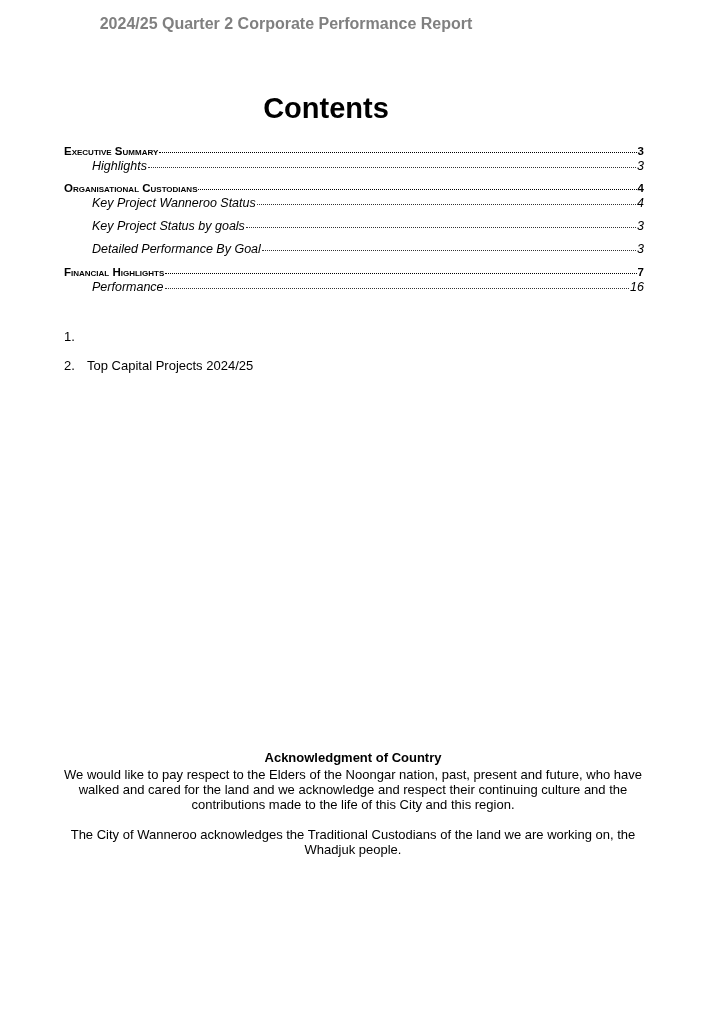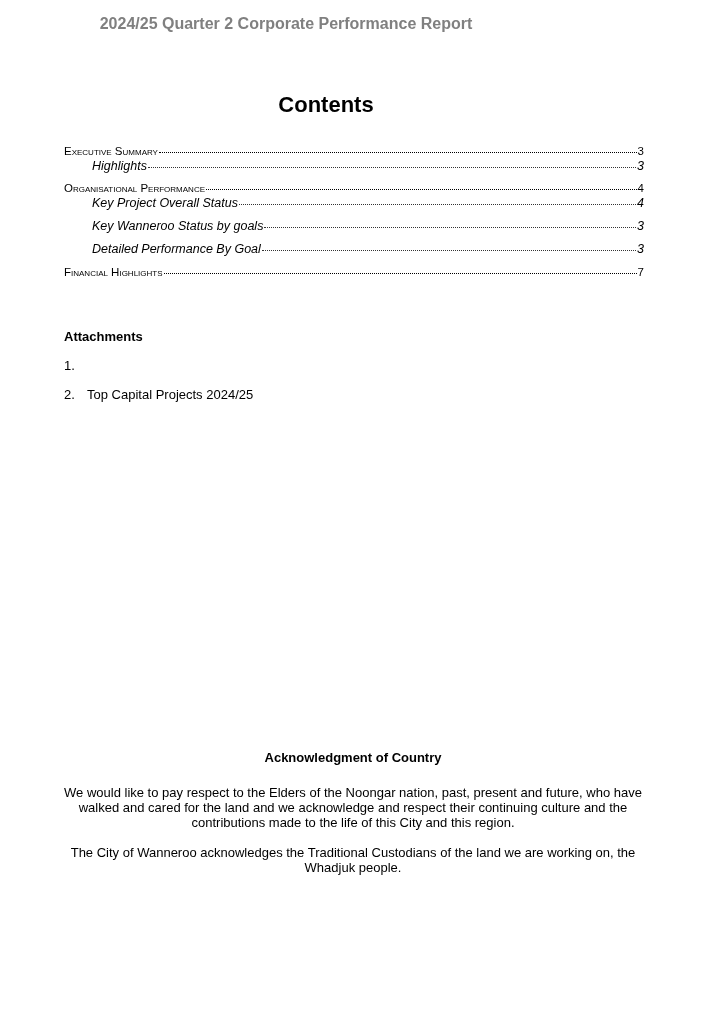--- a/index.html
+++ b/index.html
@@ -24,40 +24,40 @@
       font-size: 16px;
       font-weight: bold;
       color: #808080;
     }
     .contents-title {
       position: absolute;
       top: 92px;
       left: 0;
       width: 652px;
       text-align: center;
-      font-size: 22px;
+      font-size: 29px;
       font-weight: bold;
     }
     .toc {
       position: absolute;
       top: 144px;
       left: 64px;
       width: 580px;
     }
     .toc-row {
       display: flex;
       align-items: baseline;
       white-space: nowrap;
       overflow: hidden;
       height: 15px;
       line-height: 15px;
     }
     .toc-row.l1 {
       font-size: 11.5px;
-      font-weight: normal;
+      font-weight: bold;
       font-variant: small-caps;
     }
     .toc-row.l1 .toc-label { font-size: 11.5px; }
     .toc-row.l2 {
       font-size: 12.5px;
       font-style: italic;
       padding-left: 28px;
     }
     .toc-row .toc-label { flex: 0 0 auto; }
     .toc-row .toc-dots {
@@ -103,21 +103,21 @@
       position: absolute;
       top: 750px;
       left: 60px;
       width: 586px;
       text-align: center;
       font-size: 13px;
       line-height: 15px;
     }
     .ack-title {
       font-weight: bold;
-      margin-bottom: 20px;
+      margin-bottom: 2px;
     }
     .ack-para {
       margin: 0 0 15px 0;
     }
   </style>
 </head>
 <body>
 
 <div class="running-header">2024/25 Quarter 2 Corporate Performance Report</div>
 
@@ -129,51 +129,55 @@
     <span class="toc-dots"></span>
     <span class="toc-page">3</span>
   </div>
   <div class="toc-row l2">
     <span class="toc-label">Highlights</span>
     <span class="toc-dots"></span>
     <span class="toc-page">3</span>
   </div>
   <div class="gap-sm"></div>
   <div class="toc-row l1">
-    <span class="toc-label">Organisational Performance</span>
+    <span class="toc-label">Organisational Custodians</span>
     <span class="toc-dots"></span>
     <span class="toc-page">4</span>
   </div>
   <div class="toc-row l2">
-    <span class="toc-label">Key Project Overall Status</span>
+    <span class="toc-label">Key Project Wanneroo Status</span>
     <span class="toc-dots"></span>
     <span class="toc-page">4</span>
   </div>
   <div class="gap-md"></div>
   <div class="toc-row l2">
-    <span class="toc-label">Key Wanneroo Status by goals</span>
+    <span class="toc-label">Key Project Status by goals</span>
     <span class="toc-dots"></span>
     <span class="toc-page">3</span>
   </div>
   <div class="gap-md"></div>
   <div class="toc-row l2">
     <span class="toc-label">Detailed Performance By Goal</span>
     <span class="toc-dots"></span>
     <span class="toc-page">3</span>
   </div>
   <div class="gap-md"></div>
   <div class="toc-row l1">
     <span class="toc-label">Financial Highlights</span>
     <span class="toc-dots"></span>
     <span class="toc-page">7</span>
   </div>
+  <div class="toc-row l2">
+    <span class="toc-label">Performance</span>
+    <span class="toc-dots"></span>
+    <span class="toc-page">16</span>
+  </div>
 </div>
 
 <div class="attachments">
-  <div class="attachments-title">Attachments</div>
   <div class="attachment-item">
     <span class="attachment-num">1.</span>
   </div>
   <div class="attachment-item">
     <span class="attachment-num">2.</span>
     <span>Top Capital Projects 2024/25</span>
   </div>
 </div>
 
 <div class="ack">

